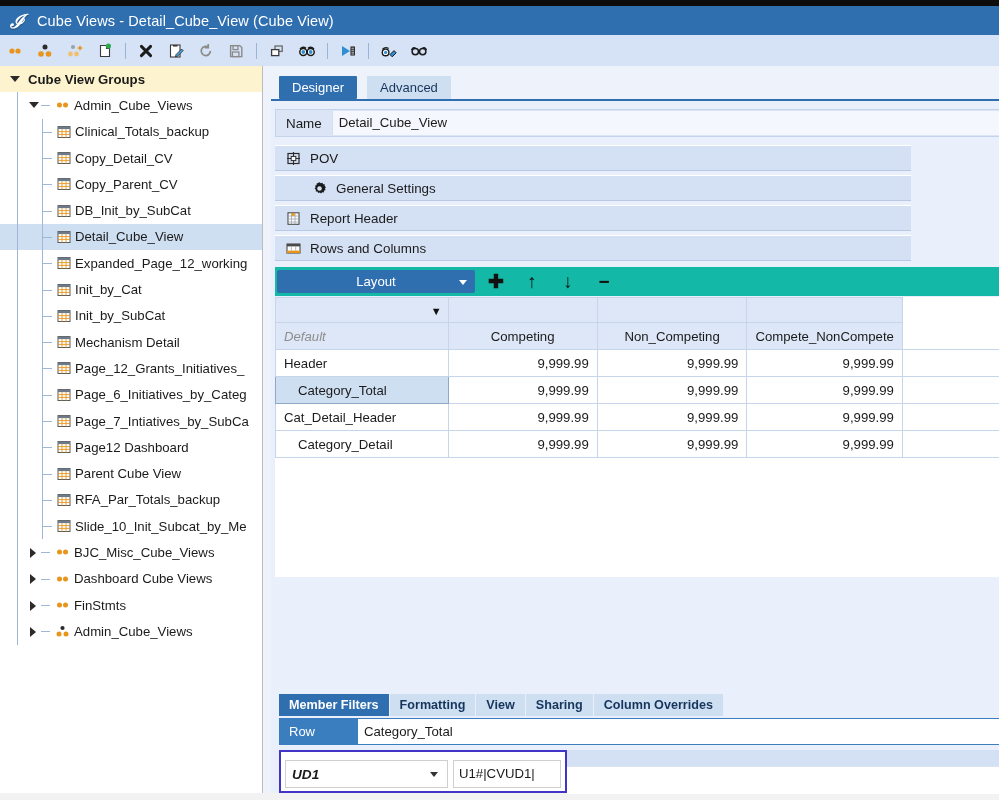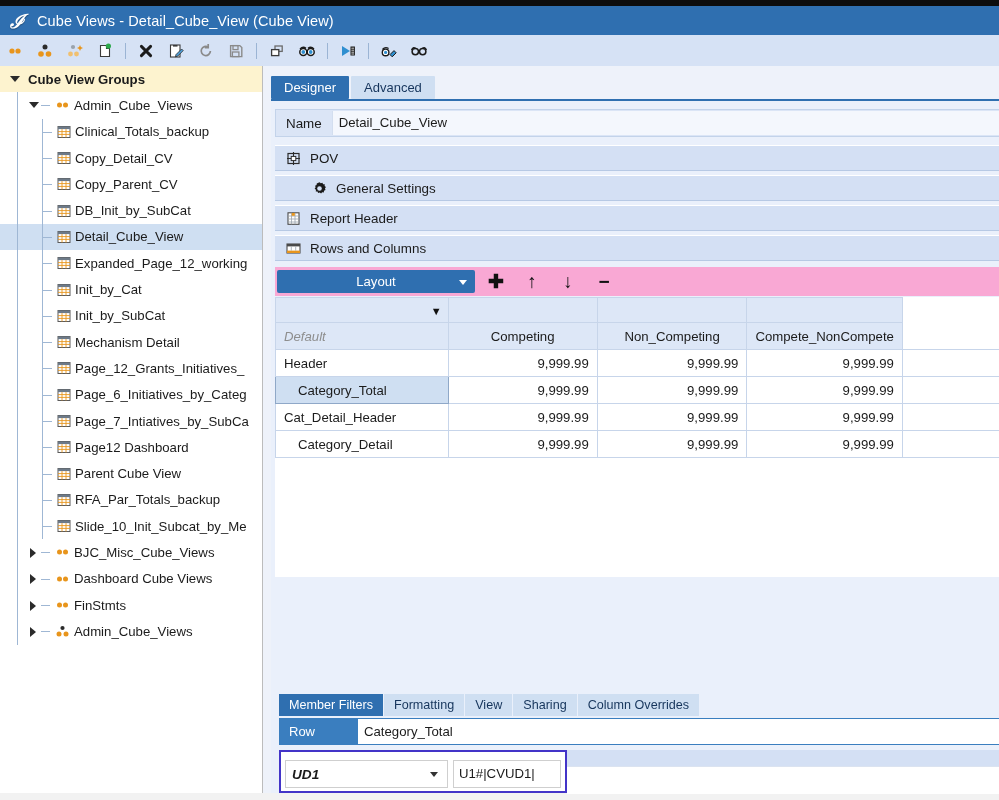--- a/index.html
+++ b/index.html
@@ -84,20 +84,21 @@
     position:absolute;left:263px;top:66px;width:736px;height:727px;
     background:#eef2fa;
   }
 
   
   .tabsrow{position:absolute;left:8px;top:10px;height:23px;display:flex;align-items:flex-end;}
   .tab{
     height:23px;line-height:23px;padding:0 13px;font-size:13px;
     background:#cfdff2;color:#16355c;margin-right:2px;cursor:default;
     border-radius:1px;
+    margin-left:8px;
   }
   .tab.active{background:#2f6fb0;color:#ffffff;}
 
   .tabpanel{
     position:absolute;left:8px;top:33px;width:728px;bottom:0;
     background:#eaf0fb;border-top:2px solid #2f6fb0;
   }
 
   
   .namerow{
@@ -106,29 +107,29 @@
     display:flex;align-items:center;
   }
   .namelbl{font-weight:normal;font-size:13.4px;padding:0 10px;}
   .namefield{
     flex:1;height:24px;line-height:24px;background:#f4f7fd;
     font-size:13.2px;padding-left:6px;border-left:1px solid #d3deef;
   }
 
   
   .sec{
-    position:absolute;left:4px;width:724px;height:26px;
+    position:absolute;left:4px;width:636px;height:26px;
     background:#d4e0f4;border-top:1px solid #ffffff;border-bottom:1px solid #b7c9e4;
     display:flex;align-items:center;padding-left:10px;box-sizing:border-box;
     font-size:13.4px;
   }
   .sec .si{width:17px;height:15px;margin-right:8px;flex:0 0 auto;}
 
   
-  .layoutbar{position:absolute;left:4px;top:166px;width:724px;height:29px;background:#f9a8d4;
+  .layoutbar{position:absolute;left:4px;top:166px;width:724px;height:29px;background:#14b8a6;
              display:flex;align-items:center;}
   .layoutbtn{
     width:198px;height:23px;margin-left:2px;background:#2f6fb0;
     color:#ffffff;font-size:13.2px;display:flex;align-items:center;justify-content:center;
     position:relative;border-radius:2px;
   }
   .layoutbtn .caret{
     position:absolute;right:8px;top:50%;margin-top:-2px;
     border-left:4px solid transparent;border-right:4px solid transparent;
     border-top:5px solid #ffffff;
@@ -156,21 +157,21 @@
   td.rowlbl.selrow{background:#cfdff2;border:1px solid #8fa8c8;}
   td.val{background:#ffffff;text-align:right;}
   td.tail{background:#ffffff;border-left:1px solid #c7d5ea;border-top:none;border-bottom:none;border-right:none;}
   .filterglyph{font-size:11px;color:#111;}
 
   
   .bottompanel{
     position:absolute;left:4px;bottom:0;width:728px;height:103px;
     background:#eaf0fb;
   }
-  .btabs{position:absolute;left:4px;top:4px;display:flex;align-items:flex-end;}
+  .btabs{position:absolute;left:4px;top:4px;display:flex;align-items:flex-end;font-weight:bold;}
   .btab{
     height:22px;line-height:22px;padding:0 10px;font-size:12.6px;
     background:#cfdff2;color:#16355c;margin-right:1px;
   }
   .btab.active{background:#2f6fb0;color:#ffffff;}
   .rowbar{
     position:absolute;left:4px;top:28px;width:724px;height:27px;background:#3a7ebf;
     display:flex;align-items:center;
   }
   .rowbar .lbl{color:#ffffff;font-size:13px;padding-left:10px;width:79px;box-sizing:border-box;}

